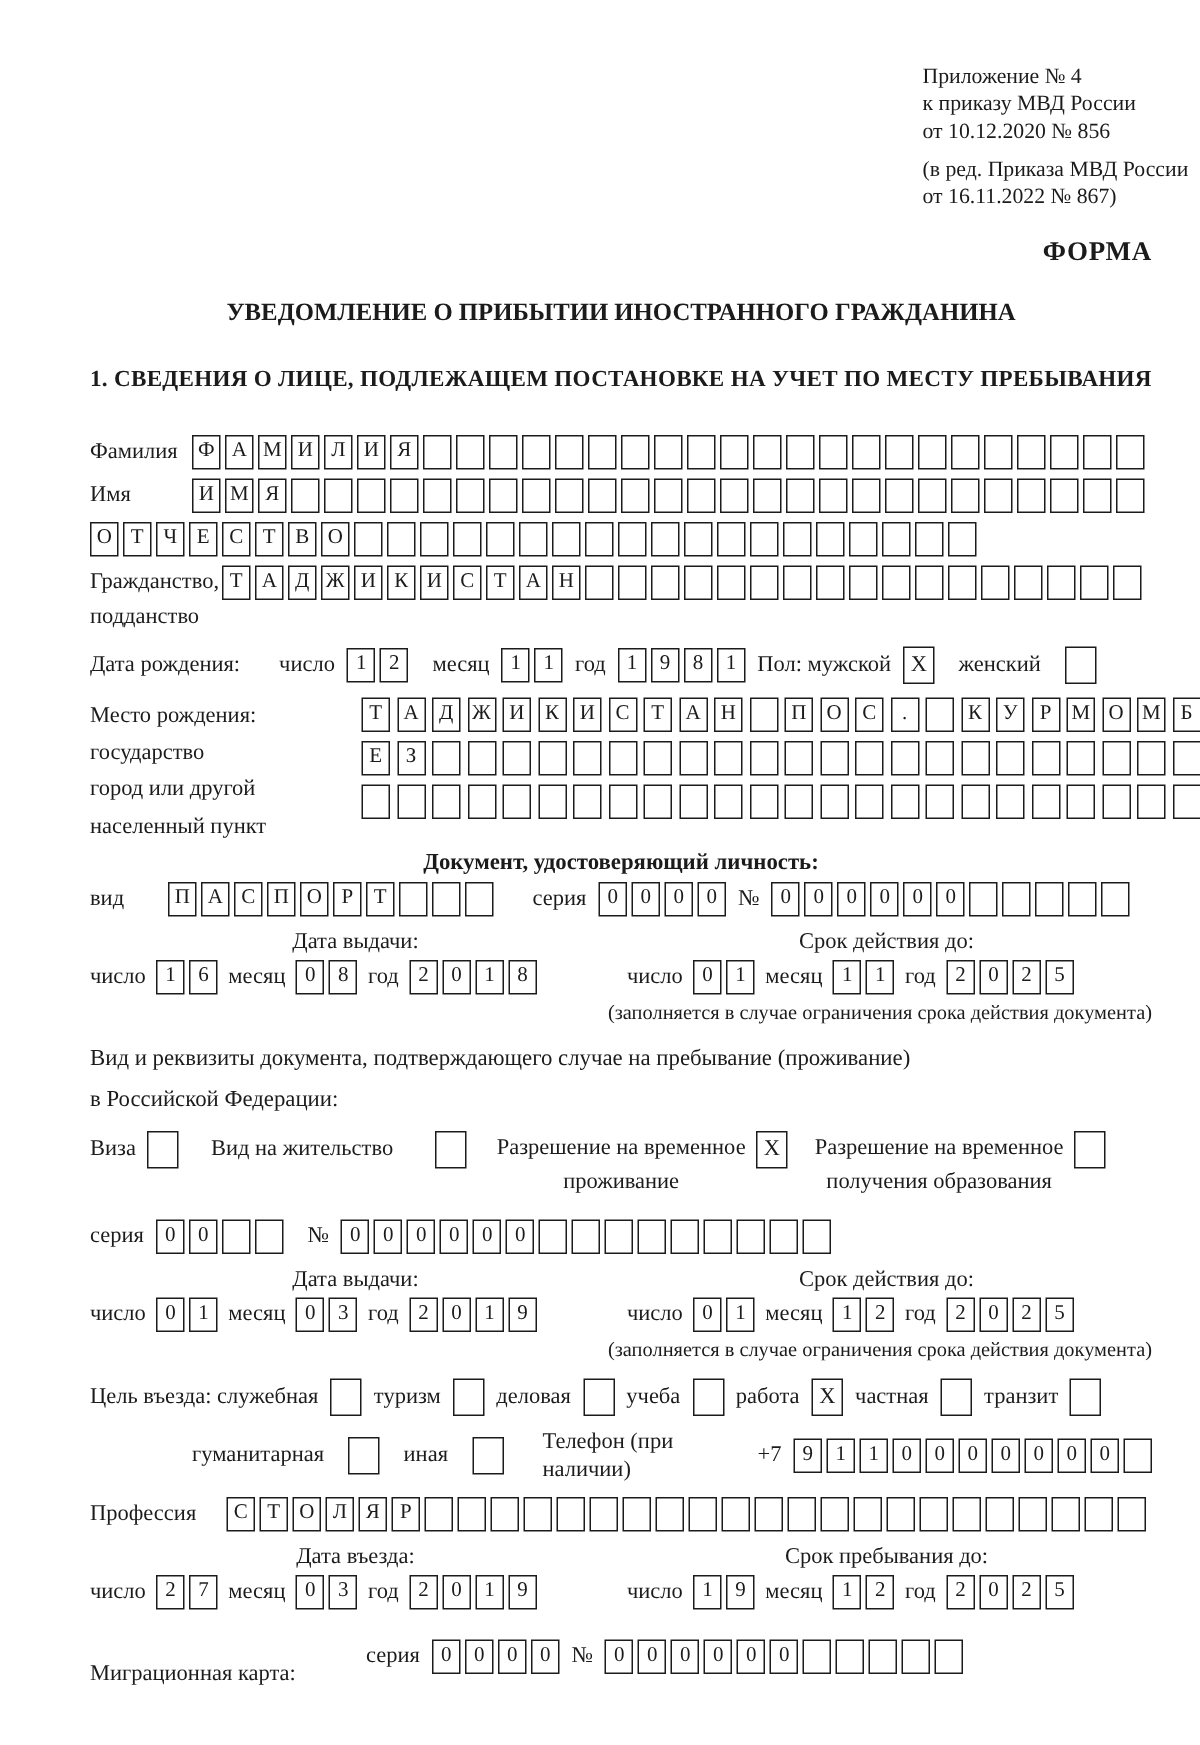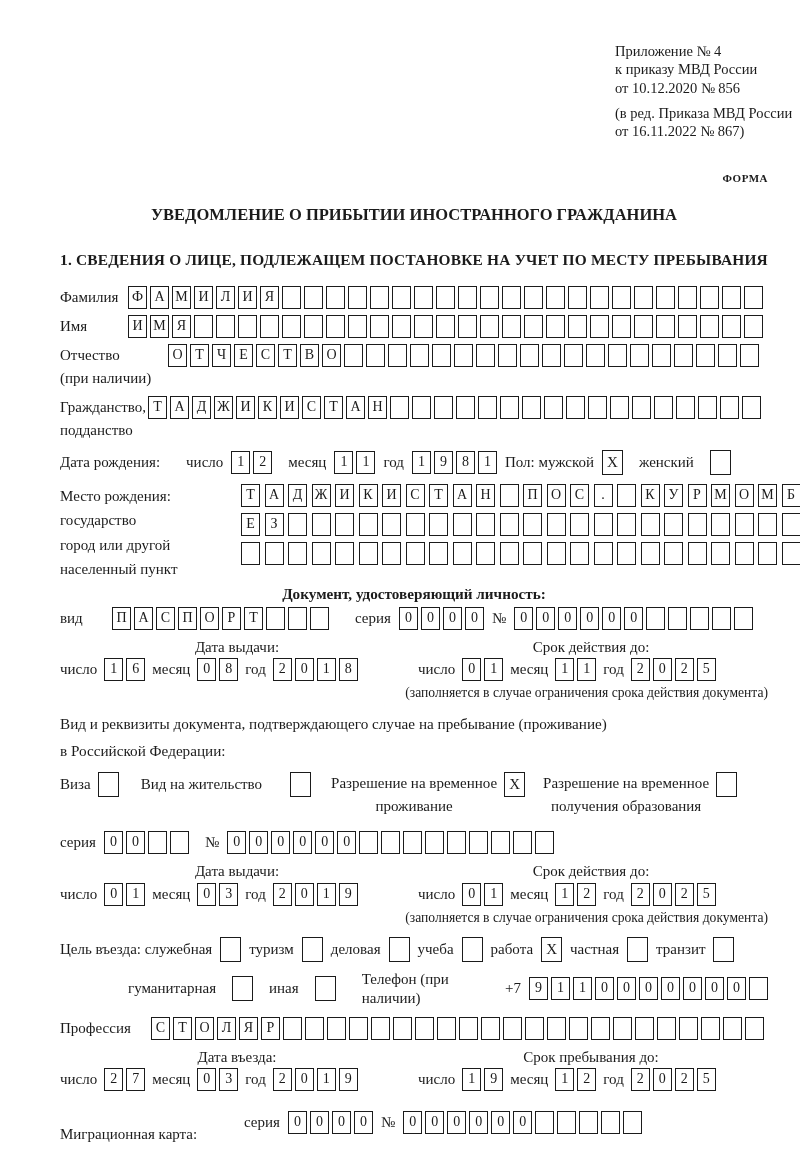--- a/index.html
+++ b/index.html
@@ -6,21 +6,21 @@
   html,body { background:#ffffff; }
   body {
     width:800px; min-height:1163px;
     padding:42px 32px 30px 60px;
     font-family:"Liberation Serif","DejaVu Serif",serif;
     color:#1b1b1b; font-size:15px; line-height:1.25;
   }
   .refblock { margin-left:555px; width:153px; font-size:14.5px; line-height:1.26; }
   .refblock div { white-space:nowrap; }
   .amend { margin-top:7px; }
-  .forma { text-align:right; font-weight:bold; font-size:11px; letter-spacing:.5px; margin-top:32px; }
+  .forma { text-align:right; font-weight:bold; font-size:18px; letter-spacing:.5px; margin-top:16px; }
   .title { text-align:center; font-weight:bold; font-size:16.5px; line-height:1.35; margin-top:18px; }
   .blankline { display:inline-block; width:62px; border-bottom:2px solid #333; margin-left:14px; transform:translateY(-2px); }
   .sechead { font-weight:bold; font-size:15.4px; margin-top:24px; letter-spacing:.2px; }
 
   .frow { display:flex; align-items:flex-start; margin-top:6px; }
   .lblcol { flex:none; line-height:23px; }
   .cells { display:inline-flex; gap:3px; flex:none; }
   .cell {
     width:19px; height:23px; flex:none;
     border:1.6px solid #1b1b1b; background:#fff;
@@ -70,21 +70,21 @@
   </div>
 </div>
 <div class="forma">ФОРМА</div>
 
 <div class="title">
   <div>УВЕДОМЛЕНИЕ О ПРИБЫТИИ ИНОСТРАННОГО ГРАЖДАНИНА</div>
 </div>
 
 <div class="sechead">1. СВЕДЕНИЯ О ЛИЦЕ, ПОДЛЕЖАЩЕМ ПОСТАНОВКЕ НА УЧЕТ ПО МЕСТУ ПРЕБЫВАНИЯ</div>
 
-<div class="frow" style="margin-top:16px;">
+<div class="frow" style="margin-top:28px;">
   <span class="lblcol" style="width:68px;">Фамилия</span>
   <span class="cells">
       <span class="cell">Ф</span>
       <span class="cell">А</span>
       <span class="cell">М</span>
       <span class="cell">И</span>
       <span class="cell">Л</span>
       <span class="cell">И</span>
       <span class="cell">Я</span>
       <span class="cell"></span>
@@ -140,24 +140,20 @@
       <span class="cell"></span>
       <span class="cell"></span>
       <span class="cell"></span>
       <span class="cell"></span>
       <span class="cell"></span>
       <span class="cell"></span>
     </span>
 </div>
 
 <div class="frow">
-  <span class="lblcol" style="width:108px;">
-    <div>Отчество</div>
-    <div>(при наличии)</div>
-  </span>
   <span class="cells">
       <span class="cell">О</span>
       <span class="cell">Т</span>
       <span class="cell">Ч</span>
       <span class="cell">Е</span>
       <span class="cell">С</span>
       <span class="cell">Т</span>
       <span class="cell">В</span>
       <span class="cell">О</span>
       <span class="cell"></span>

